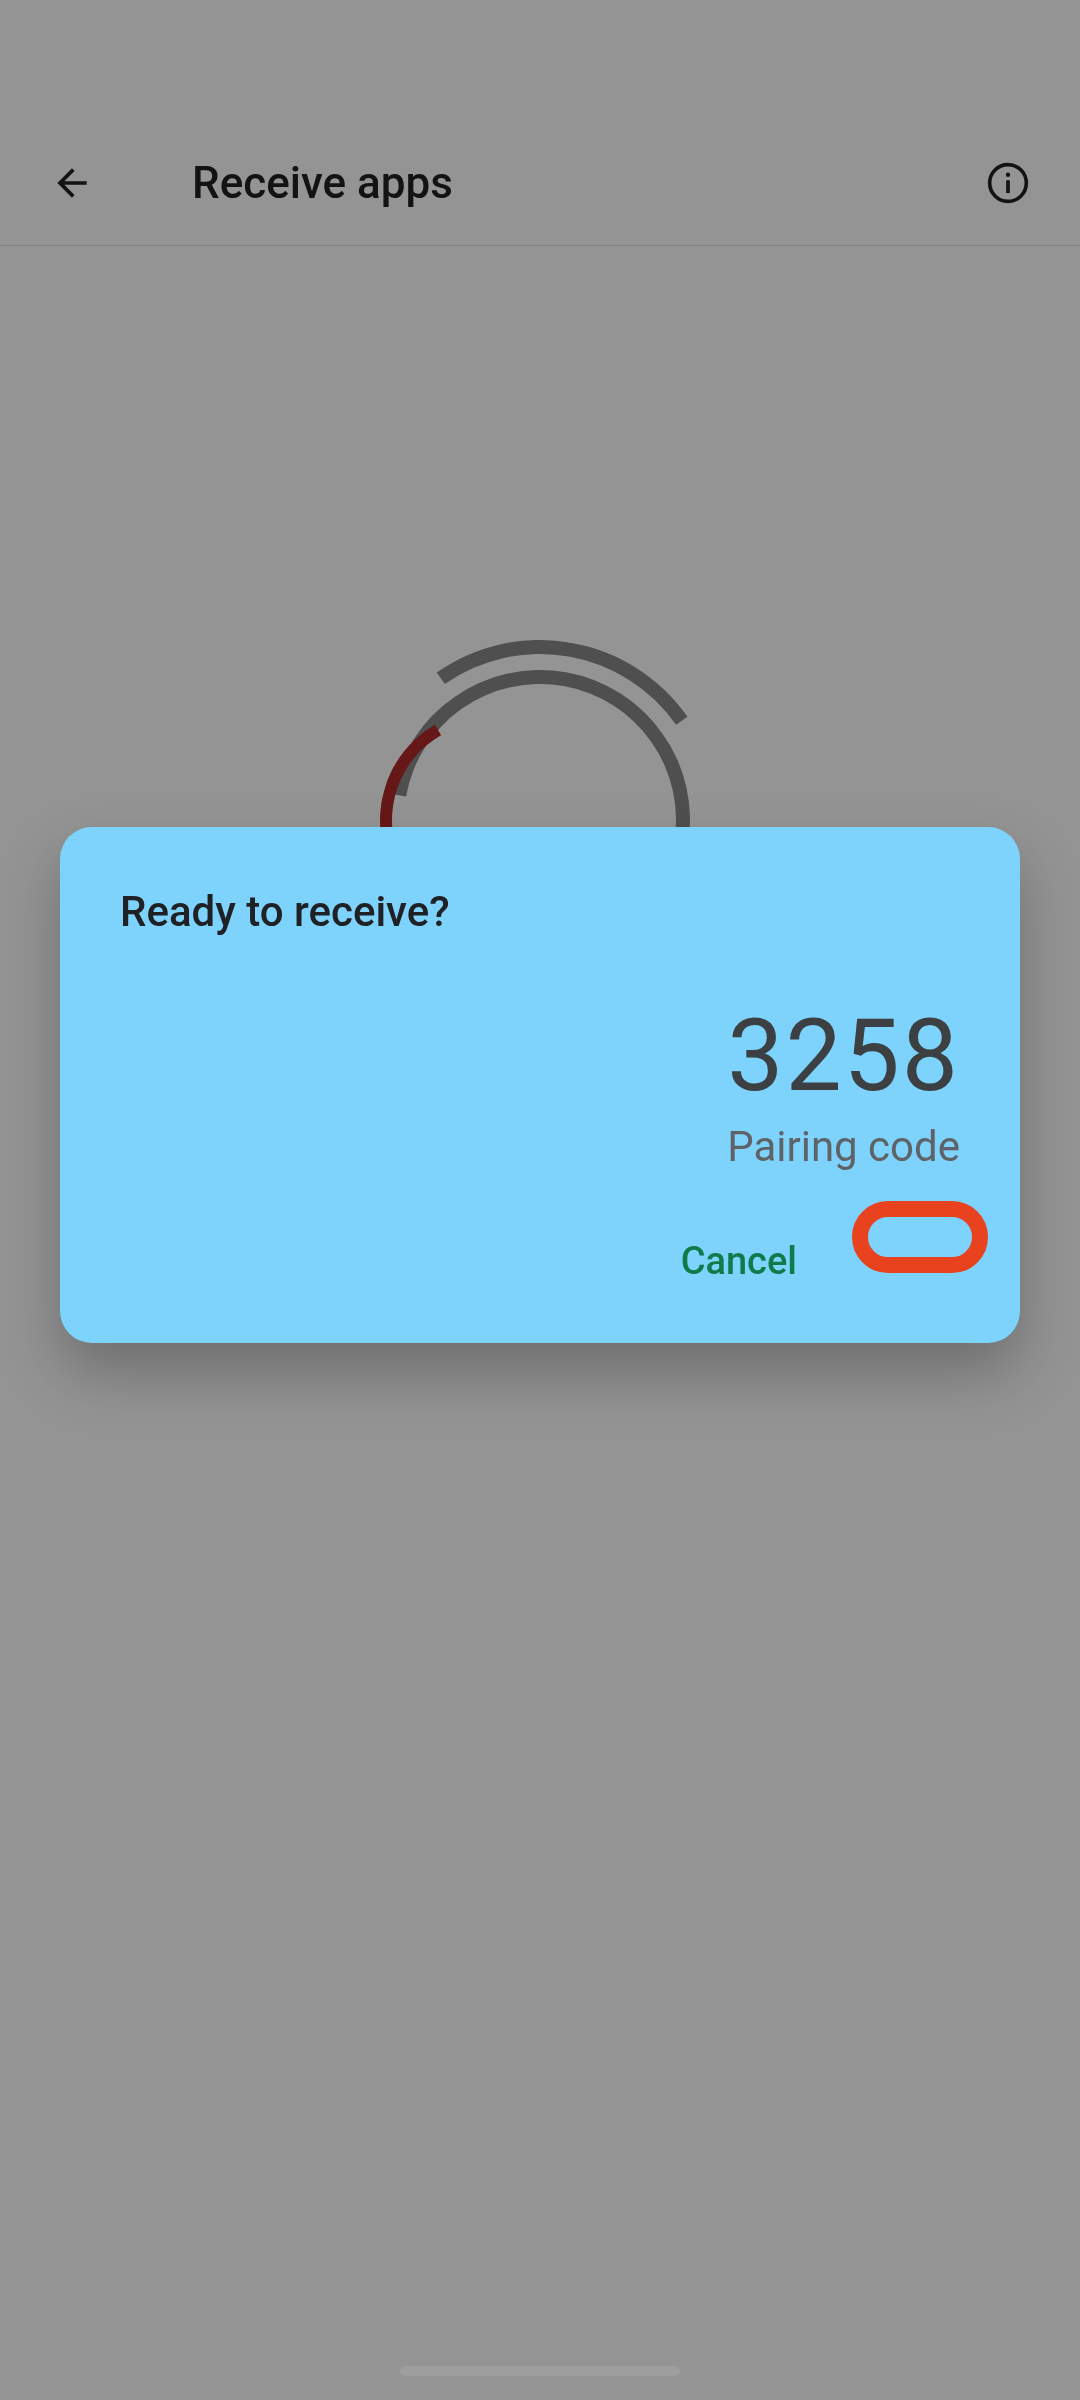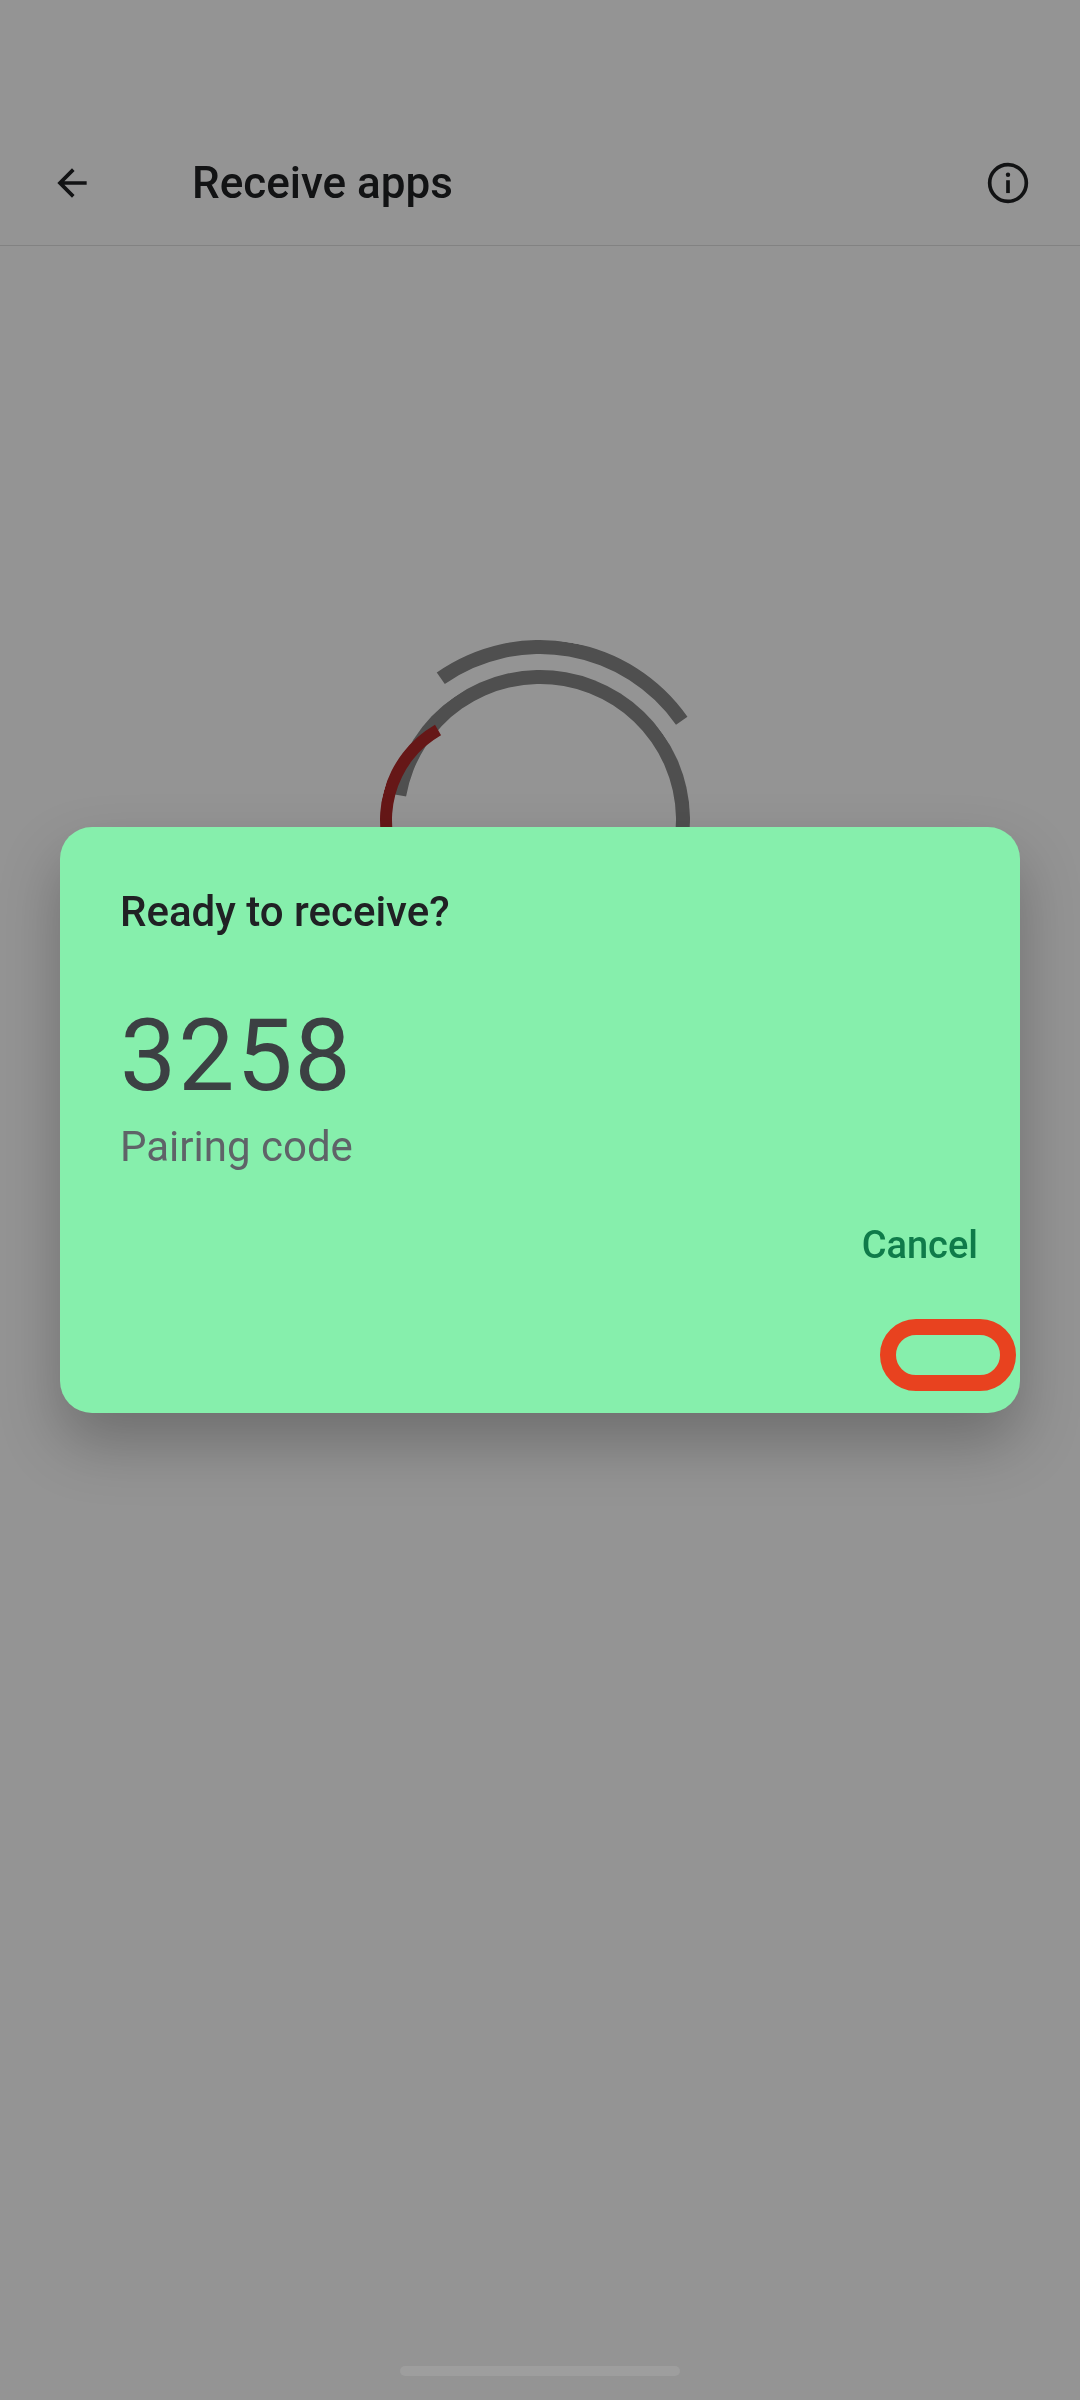--- a/index.html
+++ b/index.html
@@ -136,36 +136,36 @@
       bottom: 0;
       background: rgba(0, 0, 0, 0.42);
     }
     
     
     .dialog {
       position: absolute;
       top: 827px;
       left: 60px;
       right: 60px;
-      background: #86efac;
+      background: #7dd3fc;
       border-radius: 32px;
-      padding: 60px 32px 40px 60px;
+      padding: 60px 60px 40px 60px;
       box-shadow: 0 30px 60px rgba(0,0,0,0.25);
     }
     
     .dialog-title {
       font-size: 42px;
       font-weight: 500;
       color: #202124;
       margin-bottom: 70px;
     }
     
     .pairing-code-container {
-      text-align: left;
-      margin-bottom: 32px;
+      text-align: right;
+      margin-bottom: 48px;
     }
     
     .pairing-code {
       font-size: 100px;
       font-weight: 400;
       color: #3c4043;
       line-height: 1;
       letter-spacing: 2px;
     }
     
@@ -178,23 +178,22 @@
     .dialog-message {
       font-size: 38px;
       color: #3c4043;
       line-height: 1.5;
       margin-bottom: 70px;
     }
     
     .dialog-actions {
       display: flex;
       justify-content: flex-end;
-      gap: 50px;
-      align-items: flex-end;
-      flex-direction: column;
+      gap: 73px;
+      align-items: flex-start;
     }
     
     .dialog-button {
       font-size: 38px;
       font-weight: 500;
       color: #0f7b4a;
       background: transparent;
       border: none;
       padding: 20px 10px;
       cursor: pointer;

